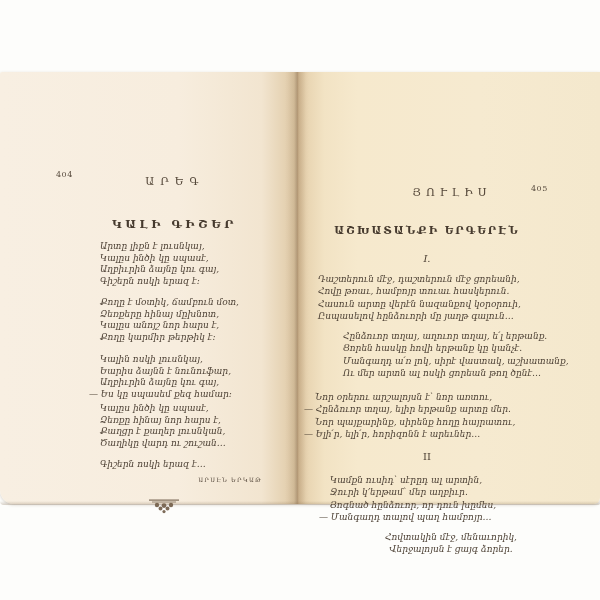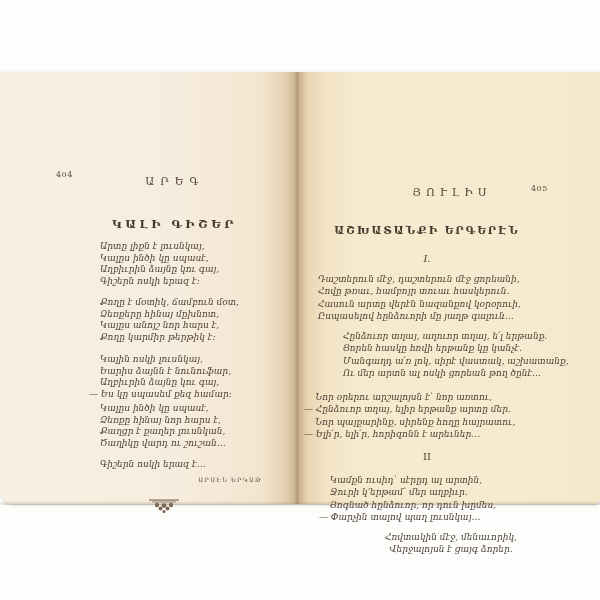--- a/index.html
+++ b/index.html
@@ -133,21 +133,21 @@
           <div class="vline">Նոր պայքարինք, սիրենք հողը հայրատու,</div>
           <div class="vline dash">— Ելի՛ր, ելի՛ր, հորիզոնն է արեւներ…</div>
         </div>
 
       <div class="section-label" style="left:55px;top:379px;width:150px;font-style:normal;">II</div>
 
       <div class="stanza lh-right" style="left:33px;top:402px;">
           <div class="vline">Կամքն ուսիդ՝ սէրըդ ալ արտին,</div>
           <div class="vline">Ջուրի կ՚երթամ՝ մեր աղբիւր.</div>
           <div class="vline">Յոգնած հընձուոր, որ դուն խըմես,</div>
-          <div class="vline dash">— Փարչին տալով պաղ լուսնկայ…</div>
+          <div class="vline dash">— Մանգաղդ տալով պաղ համբոյր…</div>
         </div>
       <div class="stanza lh-left" style="left:88px;top:460px;text-align:center;">
           <div class="vline">Հովտակին մէջ, մենաւորիկ,</div>
           <div class="vline">Վերջալոյսն է ցայգ ձորեր.</div>
         </div>
     </div>
 
     <div class="gutter"></div>
     <div class="edge-bottom"></div>
   </div>

